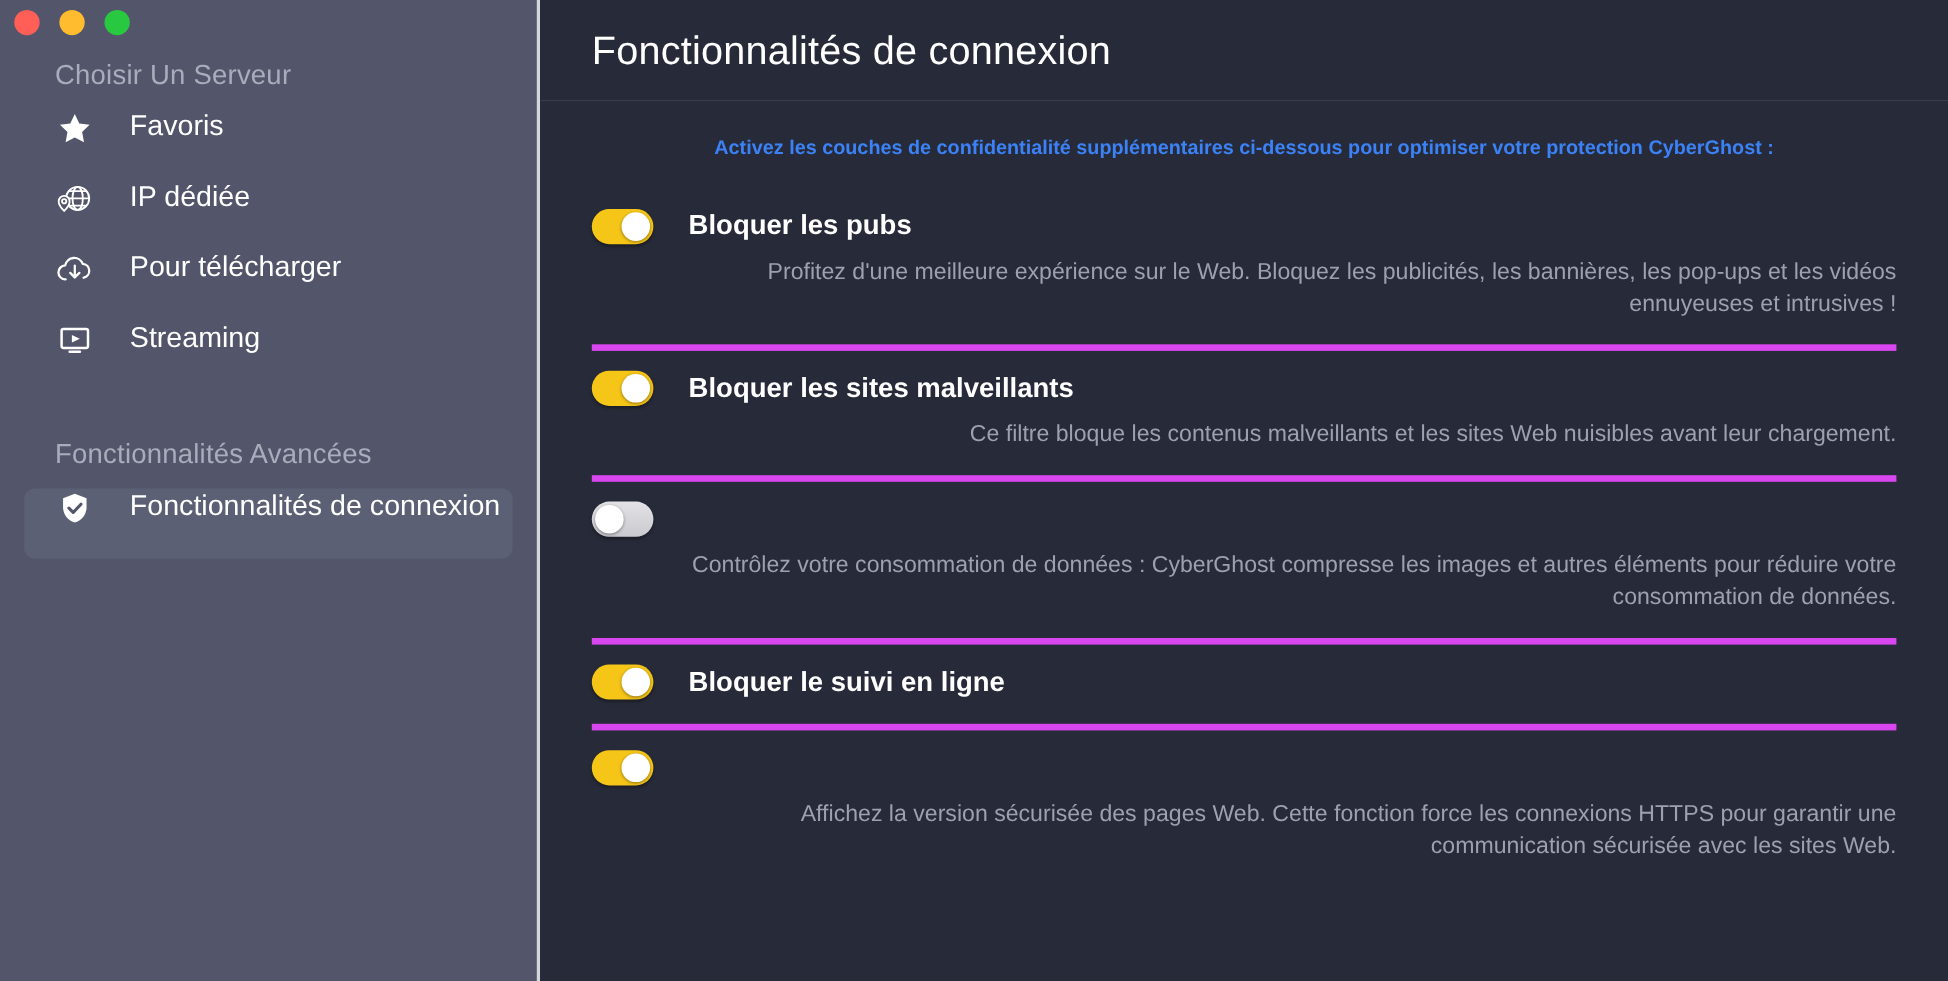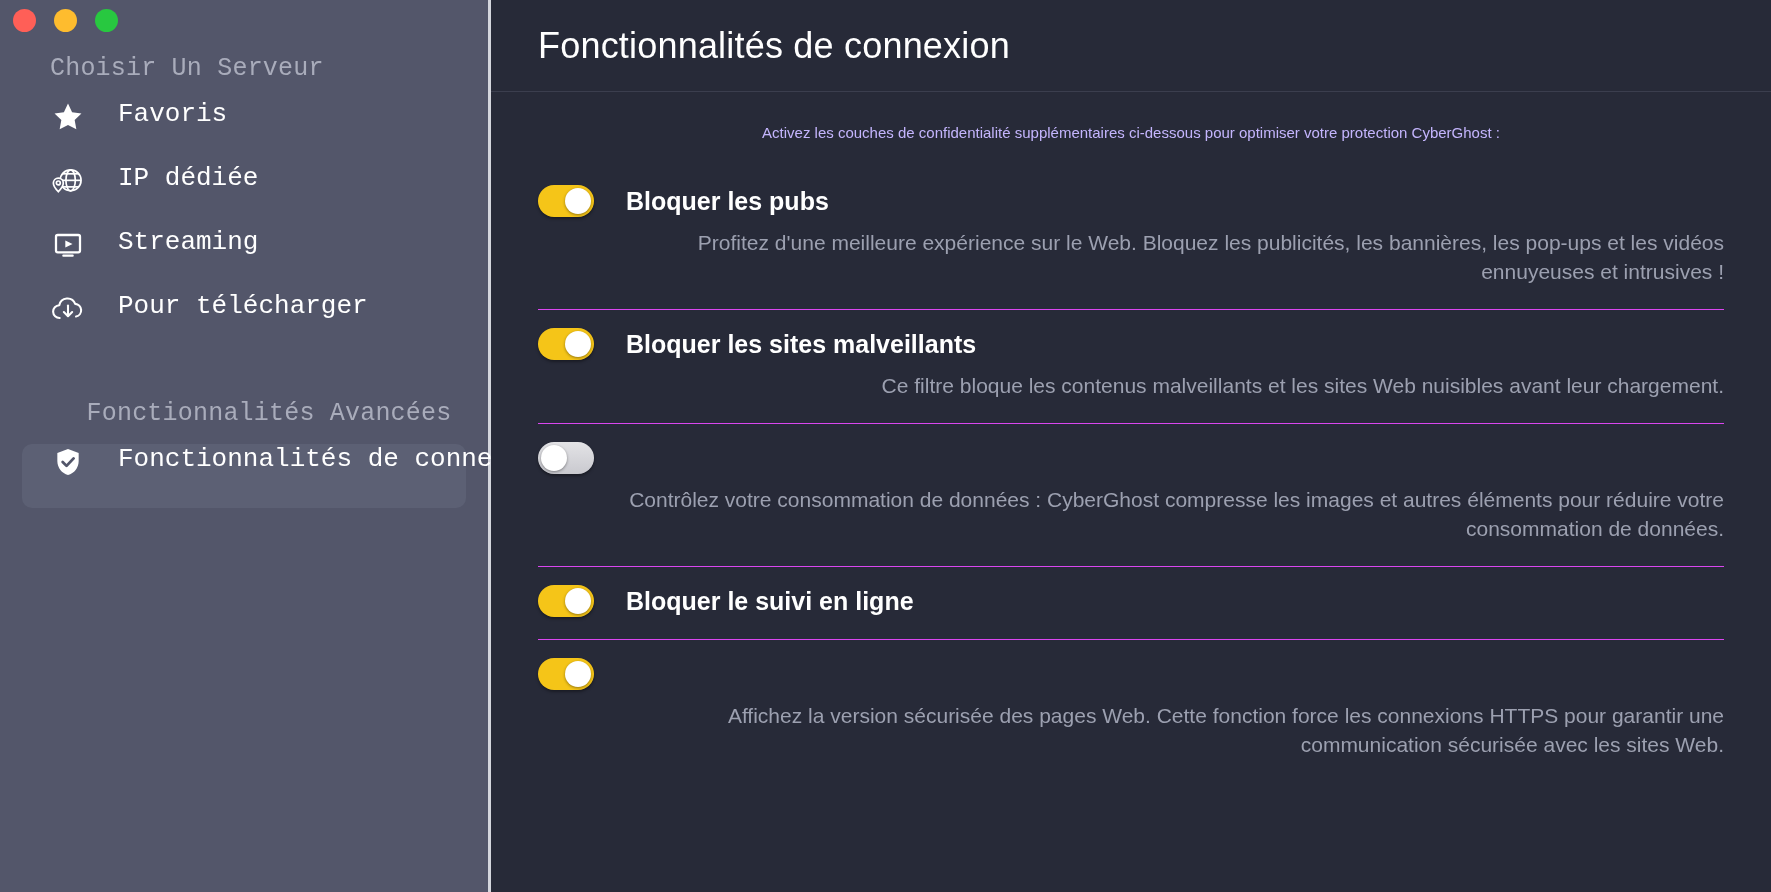--- a/index.html
+++ b/index.html
@@ -21,21 +21,20 @@
   }
 
   
   .sidebar {
     width: 491px;
     height: 892px;
     flex: 0 0 491px;
     background: #53566a;
     position: relative;
     border-right: 3px solid #d4d6dd;
-    font-family: Liberation Mono, monospace;
   }
 
   .traffic-lights {
     display: flex;
     gap: 18px;
     padding: 9px 0 0 13px;
     height: 42px;
     align-items: flex-start;
   }
   .tl-dot {
@@ -48,21 +47,21 @@
   .tl-max    { background: #28c840; }
 
   .sidebar-section-title {
     font-size: 25px;
     color: #a9acbb;
     letter-spacing: 0.2px;
     padding-left: 50px;
     font-weight: 400;
   }
   .sec-servers { margin-top: 12px; }
-  .sec-advanced { margin-top: 44px; text-align: center; }
+  .sec-advanced { margin-top: 44px; }
 
   .nav-list { margin-top: 16px; }
 
   .nav-item {
     display: flex;
     align-items: flex-start;
     height: 64px;
     padding-left: 50px;
     margin: 0 22px 0 22px;
     border-radius: 10px;
@@ -115,31 +114,31 @@
   }
 
   .main-body {
     padding: 0 47px 0 47px;
   }
 
   .intro {
     margin: 30px auto 0 auto;
     max-width: 1000px;
     text-align: center;
-    font-size: 15px;
+    font-size: 18px;
     line-height: 1.42;
-    color: #c4b5fd;
-    font-weight: 400;
+    color: #3b82f6;
+    font-weight: 700;
   }
 
   .features { margin-top: 24px; }
 
   .feature-row {
     padding: 0 0 22px 0;
-    border-bottom: 1px solid #d946ef;
+    border-bottom: 6px solid #d946ef;
   }
   .feature-row:last-child { border-bottom: none; }
 
   .feature-head {
     display: flex;
     align-items: center;
     padding-top: 18px;
   }
 
   
@@ -221,39 +220,39 @@
             <line x1="8.6" y1="16.5" x2="21.4" y2="16.5"></line>
             <path d="M5.6 9.8c2.1 0 3.8 1.7 3.8 3.8 0 2.8-3.8 6.6-3.8 6.6S1.8 16.4 1.8 13.6c0-2.1 1.7-3.8 3.8-3.8z" fill="#53566a"></path>
             <circle cx="5.6" cy="13.5" r="1.5"></circle>
           </svg>
         </span>
         <span class="nav-label">IP dédiée</span>
       </div>
 
       <div class="nav-item">
         <span class="nav-icon">
+          <svg width="36" height="36" viewBox="0 0 26 22" fill="none" stroke="currentColor" stroke-width="1.5" stroke-linecap="round" stroke-linejoin="round">
+            <path d="M7 17.5a4.6 4.6 0 0 1-.3-9.2 6 6 0 0 1 11.5-1 4.6 4.6 0 0 1 .6 9.1"></path>
+            <line x1="13" y1="8.5" x2="13" y2="16"></line>
+            <polyline points="10,13.2 13,16.2 16,13.2"></polyline>
+          </svg>
+        </span>
+        <span class="nav-label">Pour télécharger</span>
+      </div>
+
+      <div class="nav-item">
+        <span class="nav-icon">
           <svg width="32" height="32" viewBox="0 0 24 24" fill="none" stroke="currentColor" stroke-width="1.7" stroke-linejoin="round">
             <rect x="3" y="4.5" width="18" height="13" rx="1.3"></rect>
             <polygon points="10,8.6 15.4,11.2 10,13.8" fill="currentColor" stroke="none"></polygon>
             <line x1="8.5" y1="20" x2="15.5" y2="20" stroke-linecap="round"></line>
           </svg>
         </span>
         <span class="nav-label">Streaming</span>
       </div>
-
-      <div class="nav-item">
-        <span class="nav-icon">
-          <svg width="36" height="36" viewBox="0 0 26 22" fill="none" stroke="currentColor" stroke-width="1.5" stroke-linecap="round" stroke-linejoin="round">
-            <path d="M7 17.5a4.6 4.6 0 0 1-.3-9.2 6 6 0 0 1 11.5-1 4.6 4.6 0 0 1 .6 9.1"></path>
-            <line x1="13" y1="8.5" x2="13" y2="16"></line>
-            <polyline points="10,13.2 13,16.2 16,13.2"></polyline>
-          </svg>
-        </span>
-        <span class="nav-label">Pour télécharger</span>
-      </div>
     </nav>
 
     <div class="sidebar-section-title sec-advanced">Fonctionnalités Avancées</div>
 
     <nav class="nav-list">
 
       <div class="nav-item is-selected">
         <span class="nav-icon">
           <svg width="32" height="32" viewBox="0 0 24 24" fill="currentColor">
             <path d="M12 2.2l8 3v6.1c0 5.1-3.4 9.3-8 10.5-4.6-1.2-8-5.4-8-10.5V5.2z"></path>

